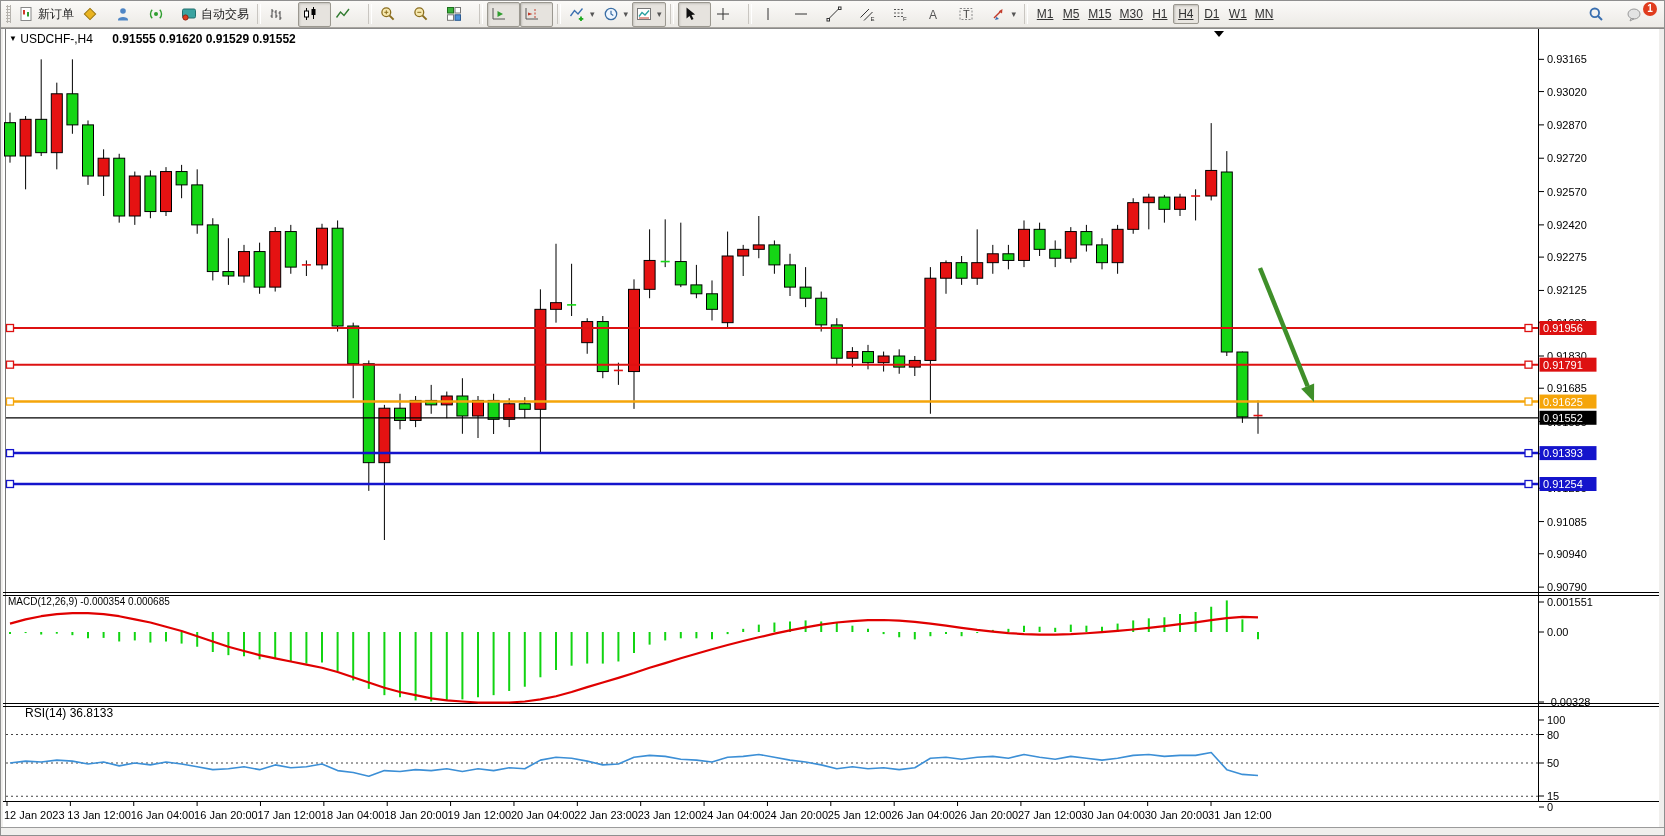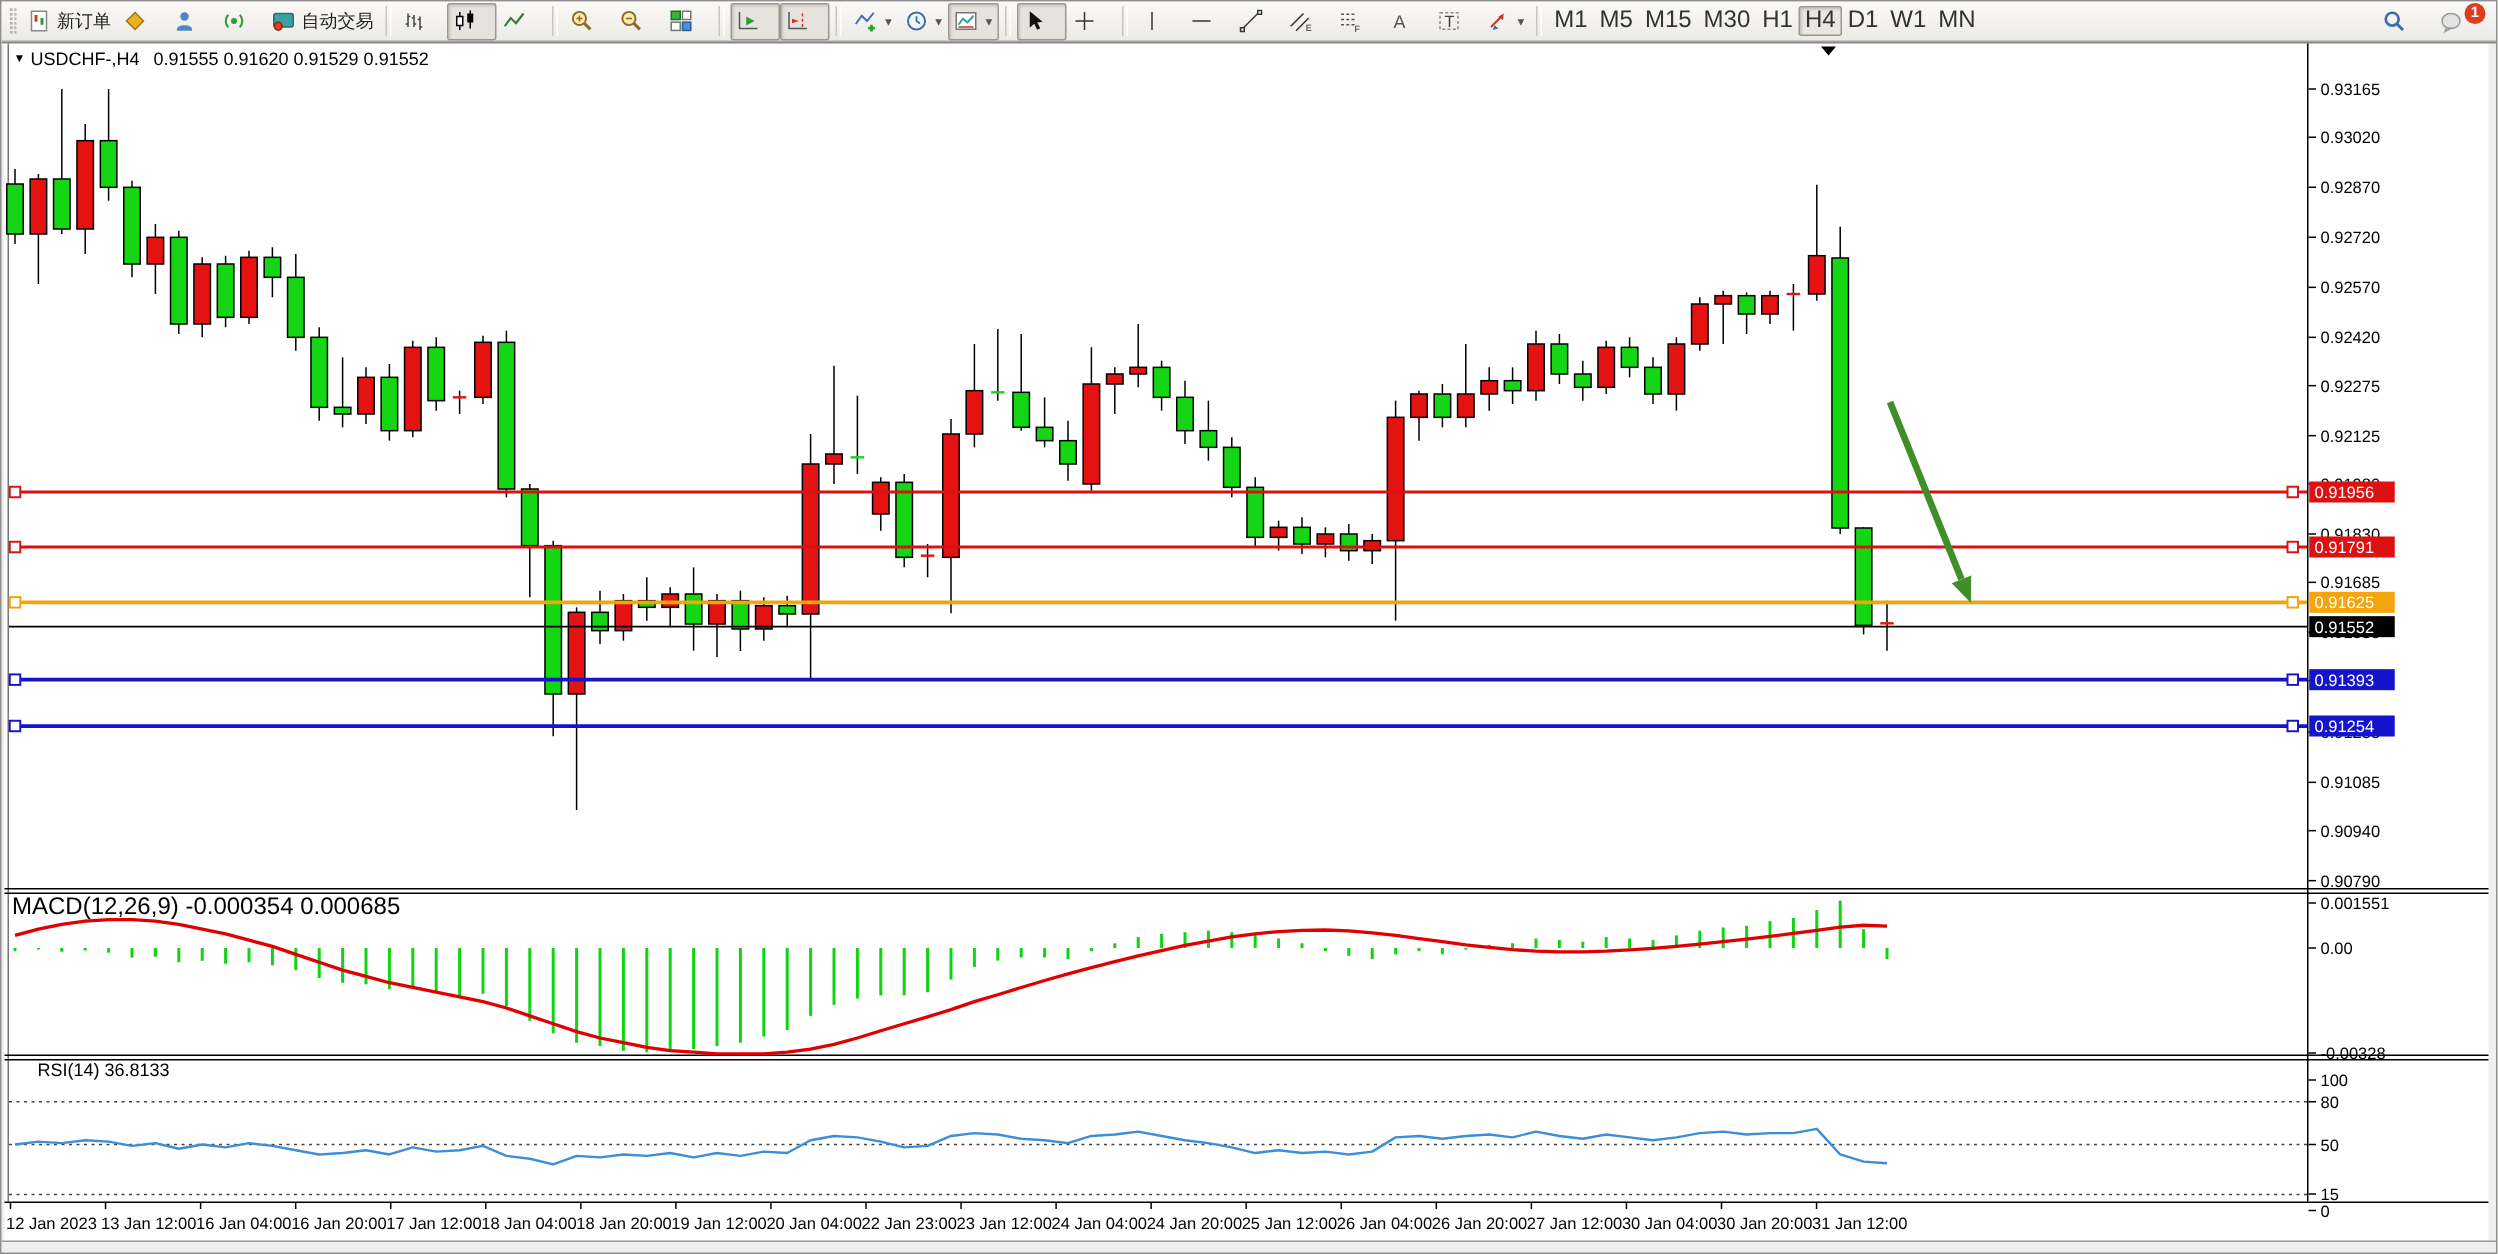--- a/index.html
+++ b/index.html
@@ -13,30 +13,30 @@
     background-image:radial-gradient(#b5b2ad 1px,transparent 1.2px);background-size:3px 3px;}
   .sep{width:2px;height:20px;margin:0 4px;border-left:1px solid #c9c6c1;border-right:1px solid #ffffff;}
   .tbtn{display:flex;align-items:center;gap:4px;height:23px;min-width:25px;padding:0 3px;
     background:transparent;border:1px solid transparent;border-radius:2px;justify-content:flex-start;cursor:default;}
   .tbtn.active{background:#e6e3de;border:1px solid #9b9archive:1;border:1px solid #9b9890;box-shadow:inset 1px 1px 2px rgba(0,0,0,.15);}
   .tbtn .lbl{white-space:nowrap;}
   .tbtn .dd{font-size:9px;color:#555;margin-left:1px;}
   .ico{width:16px;height:16px;display:inline-block;line-height:16px;text-align:center;}
   .ico svg{width:16px;height:16px;display:block;}
   .tf-btn{height:20px;min-width:26px;padding:0 3px;border:1px solid transparent;background:transparent;
-    font-size:16px;color:#333;border-radius:2px;}
+    font-size:12px;color:#333;border-radius:2px;text-decoration:underline;}
   .tf-btn.active{background:#e9e6e1;border:1px solid #9b9890;box-shadow:inset 1px 1px 2px rgba(0,0,0,.18);}
   .right-tools{margin-left:auto;display:flex;align-items:center;margin-right:8px;gap:6px;}
   .notif{position:relative;width:24px;height:22px;}
   .badge{position:absolute;right:-2px;top:-1px;width:14px;height:14px;border-radius:50%;
     background:#e03c1e;color:#fff;font-size:10px;font-weight:bold;text-align:center;line-height:14px;}
   
   .overlay{position:absolute;color:#000;white-space:nowrap;z-index:5;}
   #chart-title{left:8px;top:31px;font-size:12px;}
-  #macd-title{left:7px;top:595px;font-size:16px;}
+  #macd-title{left:7px;top:595px;font-size:10px;}
   #rsi-title{left:24px;top:705px;font-size:12px;}
   svg text{font-family:"Liberation Sans",sans-serif;}
 </style>
 </head>
 <body>
 
 <div class="window">
 
   <div class="toolbar">
     <span class="grip"></span>
@@ -688,18 +688,18 @@
       <polygon points="1313,401 1300.153171135181,387.848612692265 1313.1384356558708,382.6157449003452" fill="#3f8f29"></polygon>
       <rect x="1538" y="28" width="120" height="772" fill="transparent"></rect>
       <rect x="2" y="801" width="1656" height="25" fill="transparent"></rect>
       <rect x="2" y="589" width="1656" height="8" fill="transparent"></rect>
       <rect x="2" y="700" width="1656" height="8" fill="transparent"></rect>
     </svg>
 
   <div class="overlay" id="chart-title">
     <span style="font-size:8px;vertical-align:2px;">▼</span>
     <span>USDCHF-,H4</span>
-    <span style="margin-left:6px;">0.91555 0.91620 0.91529 0.91552</span>
+    <span style="margin-left:16px;font-weight:bold;">0.91555 0.91620 0.91529 0.91552</span>
   </div>
   <div class="overlay" id="macd-title">MACD(12,26,9) -0.000354 0.000685</div>
   <div class="overlay" id="rsi-title">RSI(14) 36.8133</div>
 
 </div>
 
 </body></html>

